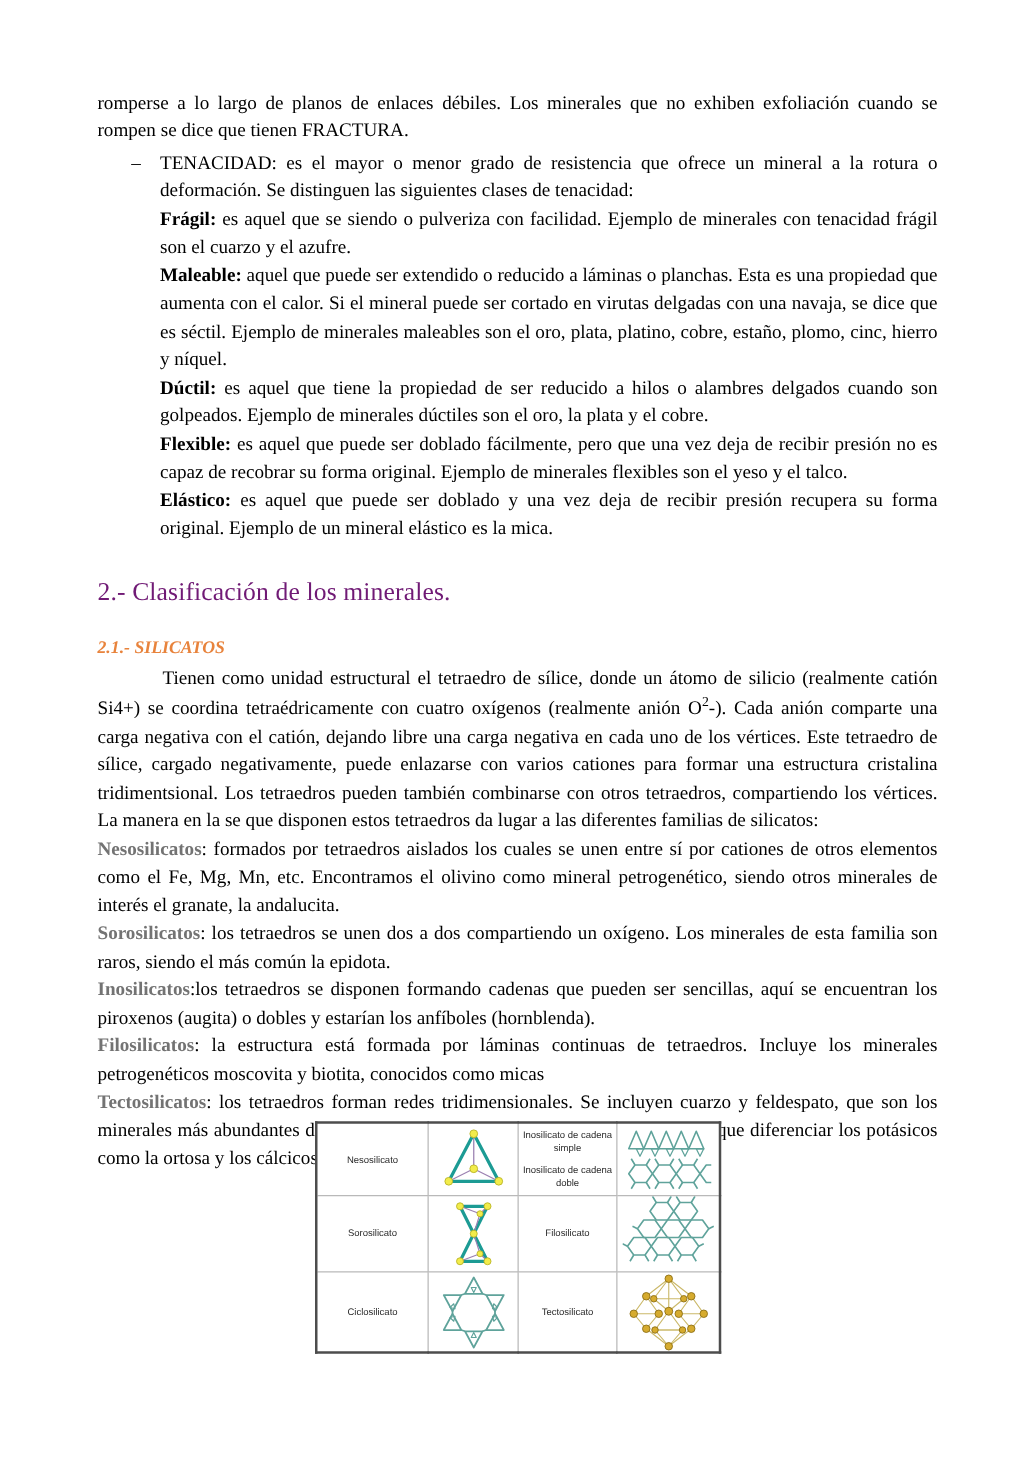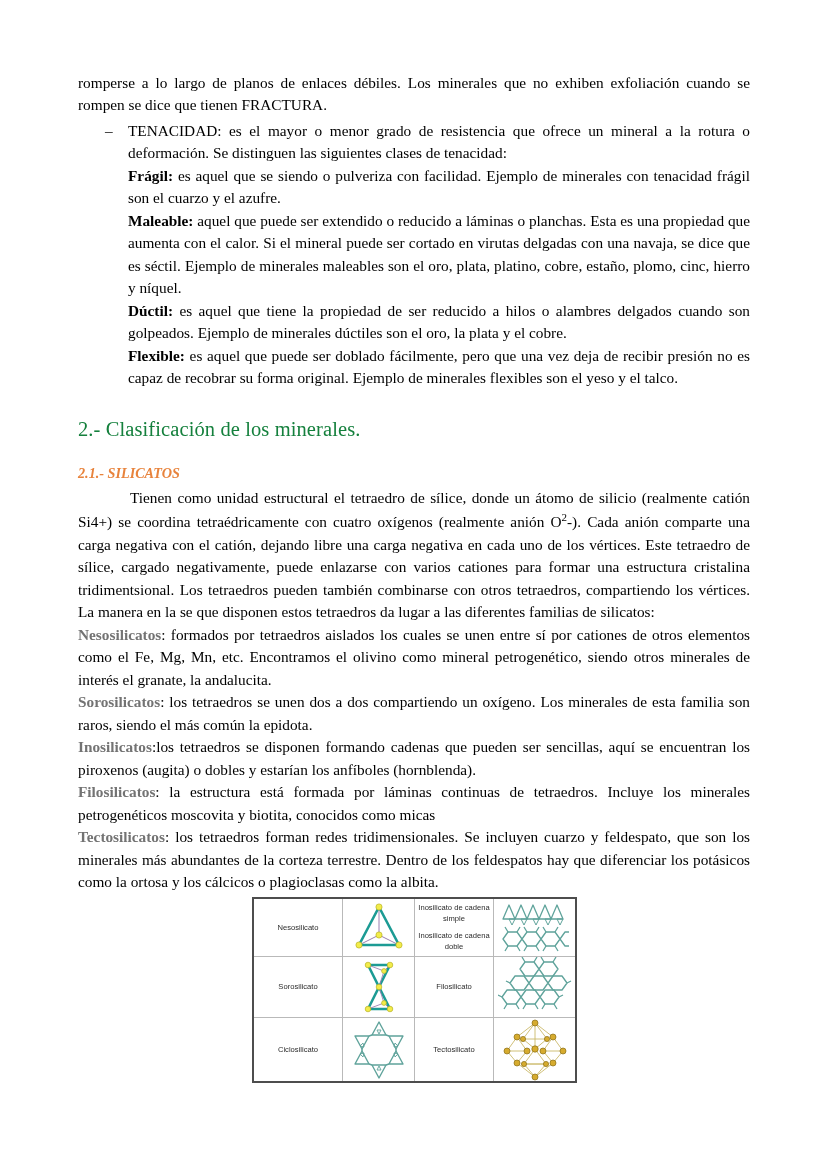--- a/index.html
+++ b/index.html
@@ -55,21 +55,21 @@
     line-height: 1.47;
   }
 
   .bold-lead {
     font-weight: bold;
   }
 
   h2.section-heading {
     font-size: 20.5px;
     font-weight: normal;
-    color: #15803d;
+    color: #701a75;
     margin: 26px 0 0 0;
     line-height: 1.3;
     letter-spacing: 0.1px;
   }
   h3.sub-heading {
     font-size: 14.2px;
     font-weight: bold;
     color: #e8833c;
     margin: 22px 0 0 0;
     line-height: 1.3;
@@ -144,20 +144,23 @@
     </div>
 
     <div class="indent-block">
       <p class="para"><span class="bold-lead">Dúctil:</span><span> es aquel que tiene la propiedad de ser reducido a hilos o alambres delgados cuando son golpeados. Ejemplo de minerales dúctiles son el oro, la plata y el cobre.</span></p>
     </div>
 
     <div class="indent-block">
       <p class="para"><span class="bold-lead">Flexible:</span><span> es aquel que puede ser doblado fácilmente, pero que una vez deja de recibir presión no es capaz de recobrar su forma original. Ejemplo de minerales flexibles son el yeso y el talco.</span></p>
     </div>
 
+    <div class="indent-block">
+      <p class="para"><span class="bold-lead">Elástico:</span><span> es aquel que puede ser doblado y una vez deja de recibir presión recupera su forma original. Ejemplo de un mineral elástico es la mica.</span></p>
+    </div>
 
     <h2 class="section-heading">2.- Clasificación de los minerales.</h2>
 
     <h3 class="sub-heading">2.1.- SILICATOS</h3>
 
     <p class="para first-line-indent" style="margin-top:4px;"><span>Tienen como unidad estructural el tetraedro de sílice, donde un átomo de silicio (realmente catión Si4+) se coordina tetraédricamente con cuatro oxígenos (realmente anión O</span><span class="sup">2</span><span>-). Cada anión comparte una carga negativa con el catión, dejando libre una carga negativa en cada uno de los vértices. Este tetraedro de sílice, cargado negativamente, puede enlazarse con varios cationes para formar una estructura cristalina tridimentsional. Los tetraedros pueden también combinarse con otros tetraedros, compartiendo los vértices. La manera en la se que disponen estos tetraedros da lugar a las diferentes familias de silicatos:</span></p>
 
     <p class="para"><span class="fam-name">Nesosilicatos</span><span>: formados por tetraedros aislados los cuales se unen entre sí por cationes de otros elementos como el Fe, Mg, Mn, etc. Encontramos el olivino como mineral petrogenético, siendo otros minerales de interés el granate, la andalucita.</span></p>
 
     <p class="para"><span class="fam-name">Sorosilicatos</span><span>: los tetraedros se unen dos a dos compartiendo un oxígeno. Los minerales de esta familia son raros, siendo el más común la epidota.</span></p>

